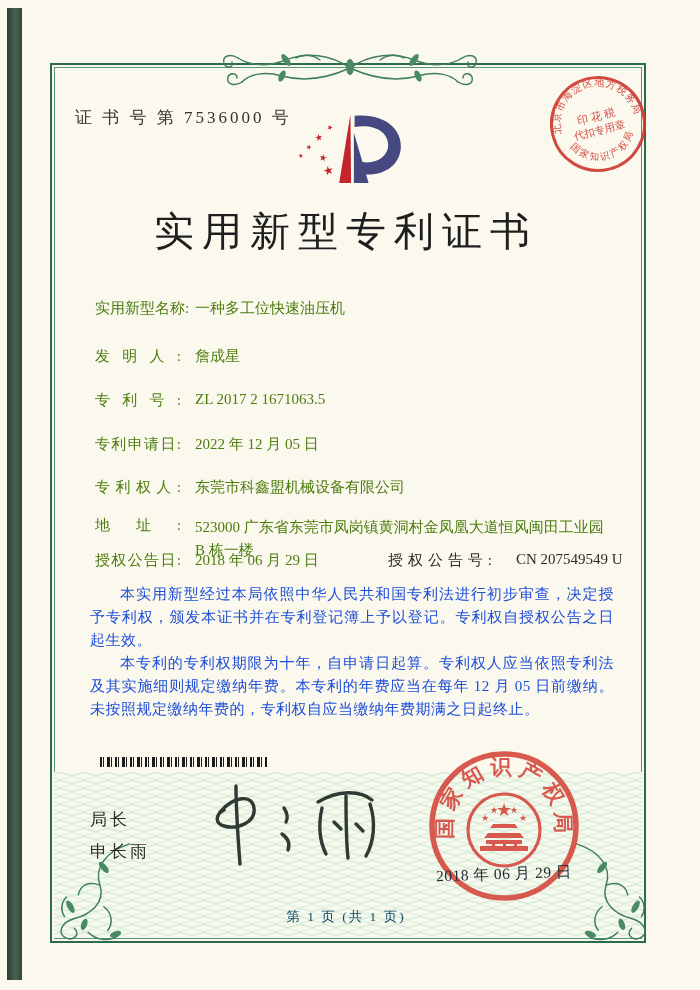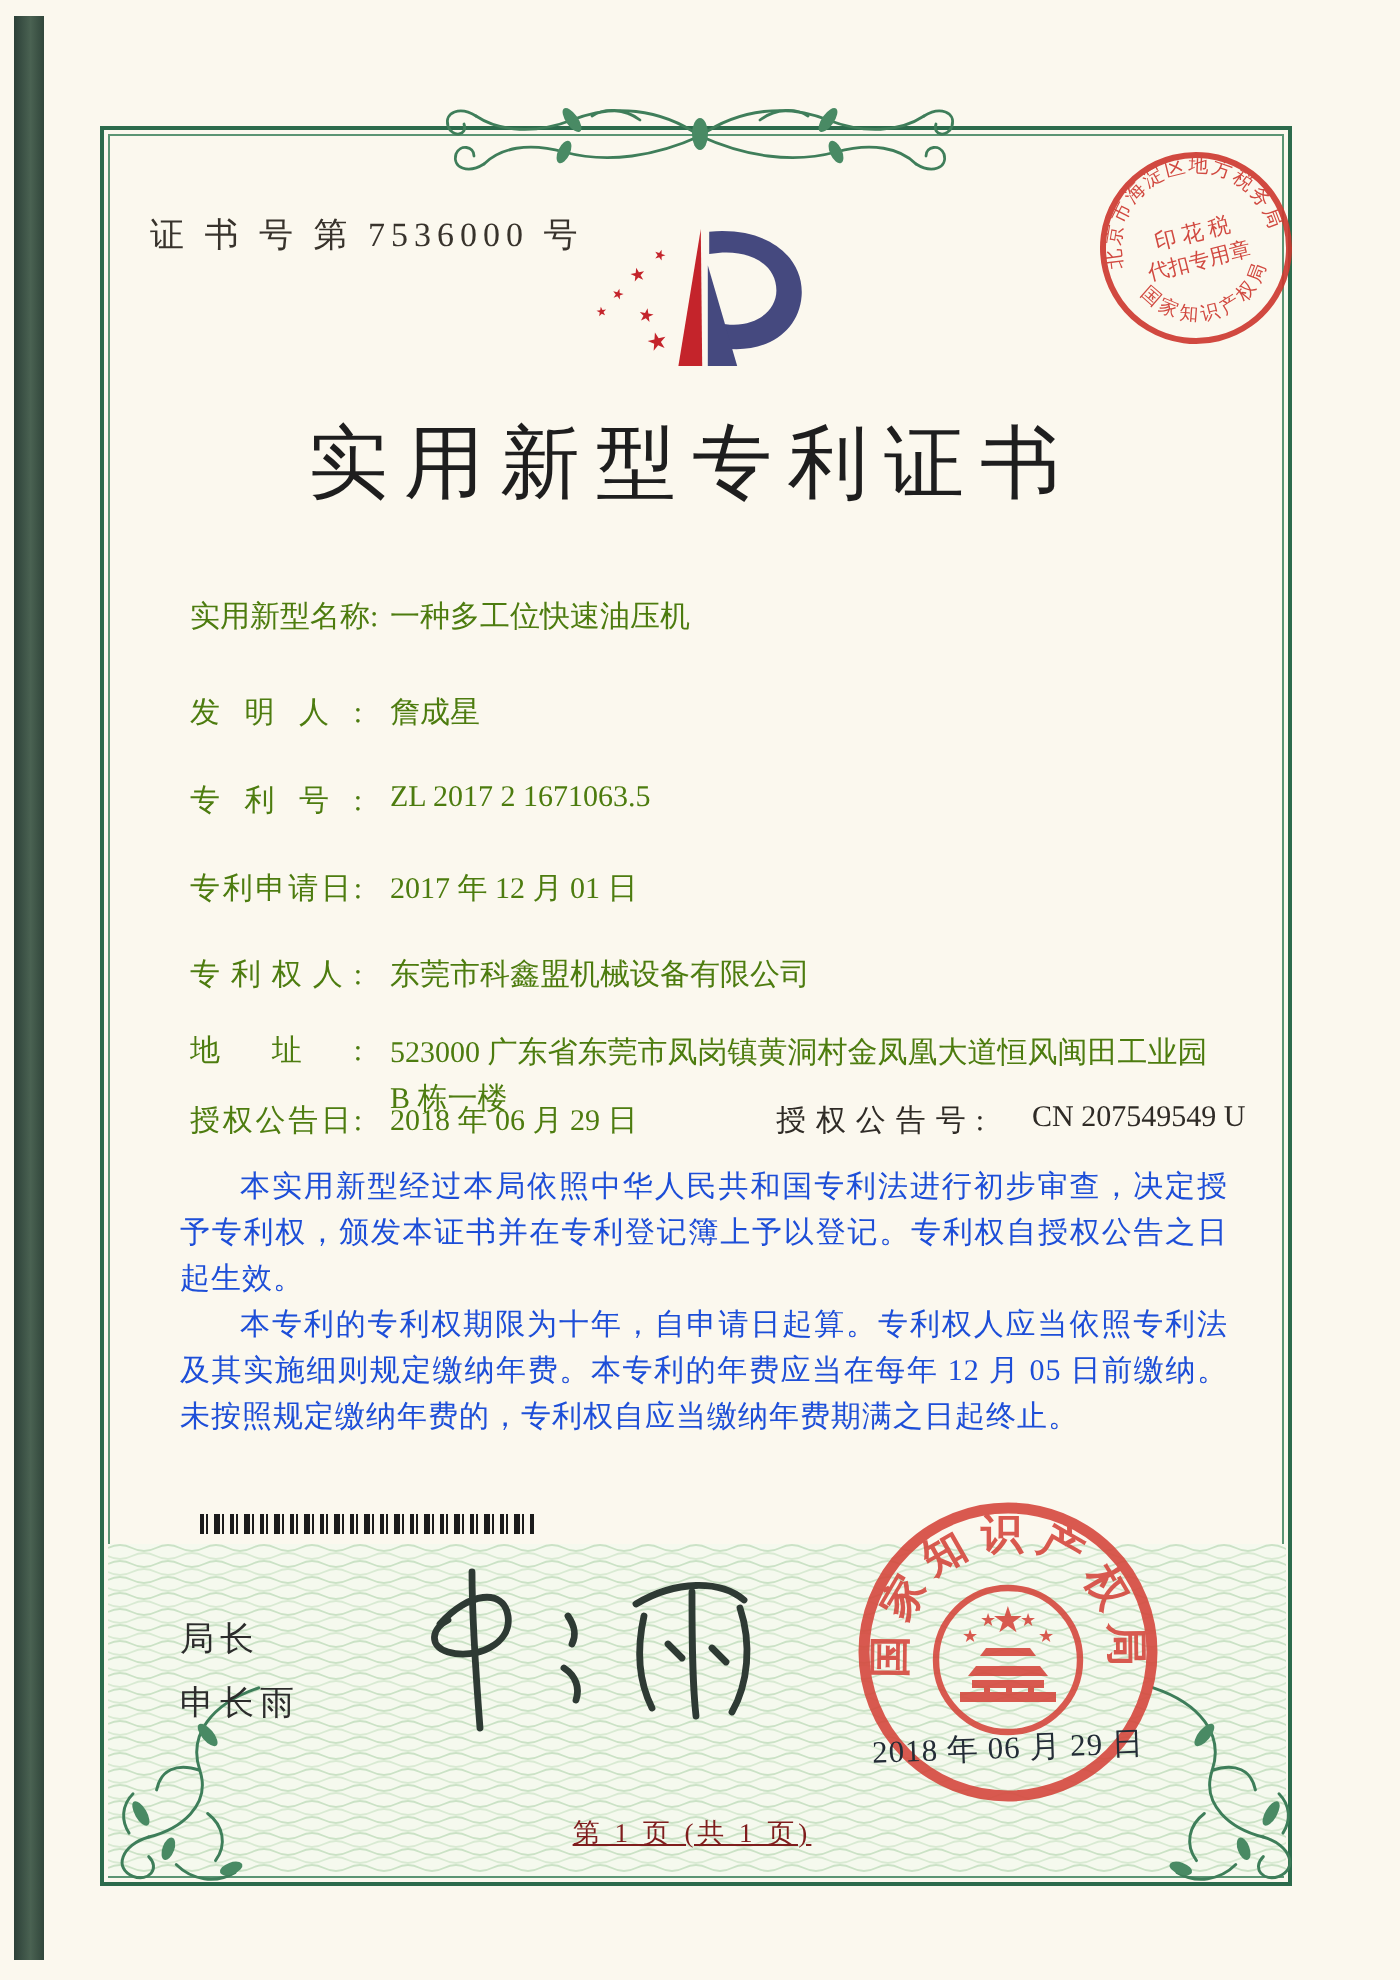--- a/index.html
+++ b/index.html
@@ -55,21 +55,21 @@
   .signer{ position:absolute; left:90px; top:804px; font-family:"Liberation Sans","DejaVu Sans",sans-serif;
     font-size:17px; color:#2c2c2c; letter-spacing:3px; line-height:32px;}
   .sig{ position:absolute; left:200px; top:778px; }
   .seal{ position:absolute; left:424px; top:746px; opacity:.88; }
   .seal-date{
     position:absolute; left:424px; top:864px; width:160px; text-align:center;
     font-size:15.5px; color:#232c36; letter-spacing:.5px; transform:rotate(-2deg);
   }
   .footer{
     position:absolute; left:50px; top:908px; width:592px; text-align:center;
-    font-size:13.5px; letter-spacing:2px; color:#7f1d1d;text-decoration:underline;
+    font-size:13.5px; letter-spacing:2px; color:#0c4a6e;
   }
   .orn-top{ position:absolute; left:210px; top:44px; }
   .orn-bl{ position:absolute; left:44px; top:838px; }
   .orn-br{ position:absolute; left:562px; top:838px; transform:scaleX(-1); }
   svg text{ font-family:"Liberation Serif","DejaVu Serif",serif; }
 </style>
 </head>
 <body>
 
 <div class="page">
@@ -225,21 +225,21 @@
   <div class="row" style="top:347px">
     <span class="lab">发明人:</span>
     <span class="val">詹成星</span>
   </div>
   <div class="row" style="top:391px">
     <span class="lab">专利号:</span>
     <span class="val">ZL 2017 2 1671063.5</span>
   </div>
   <div class="row" style="top:435px">
     <span class="lab">专利申请日:</span>
-    <span class="val">2017 年 12 月 01 日</span>
+    <span class="val">2022 年 12 月 05 日</span>
   </div>
   <div class="row" style="top:478px">
     <span class="lab">专利权人:</span>
     <span class="val">东莞市科鑫盟机械设备有限公司</span>
   </div>
   <div class="row" style="top:516px">
     <span class="lab">地址:</span>
     <span class="val wrap">523000 广东省东莞市凤岗镇黄洞村金凤凰大道恒风闽田工业园 B 栋一楼</span>
   </div>
   <div class="row" style="top:551px">

